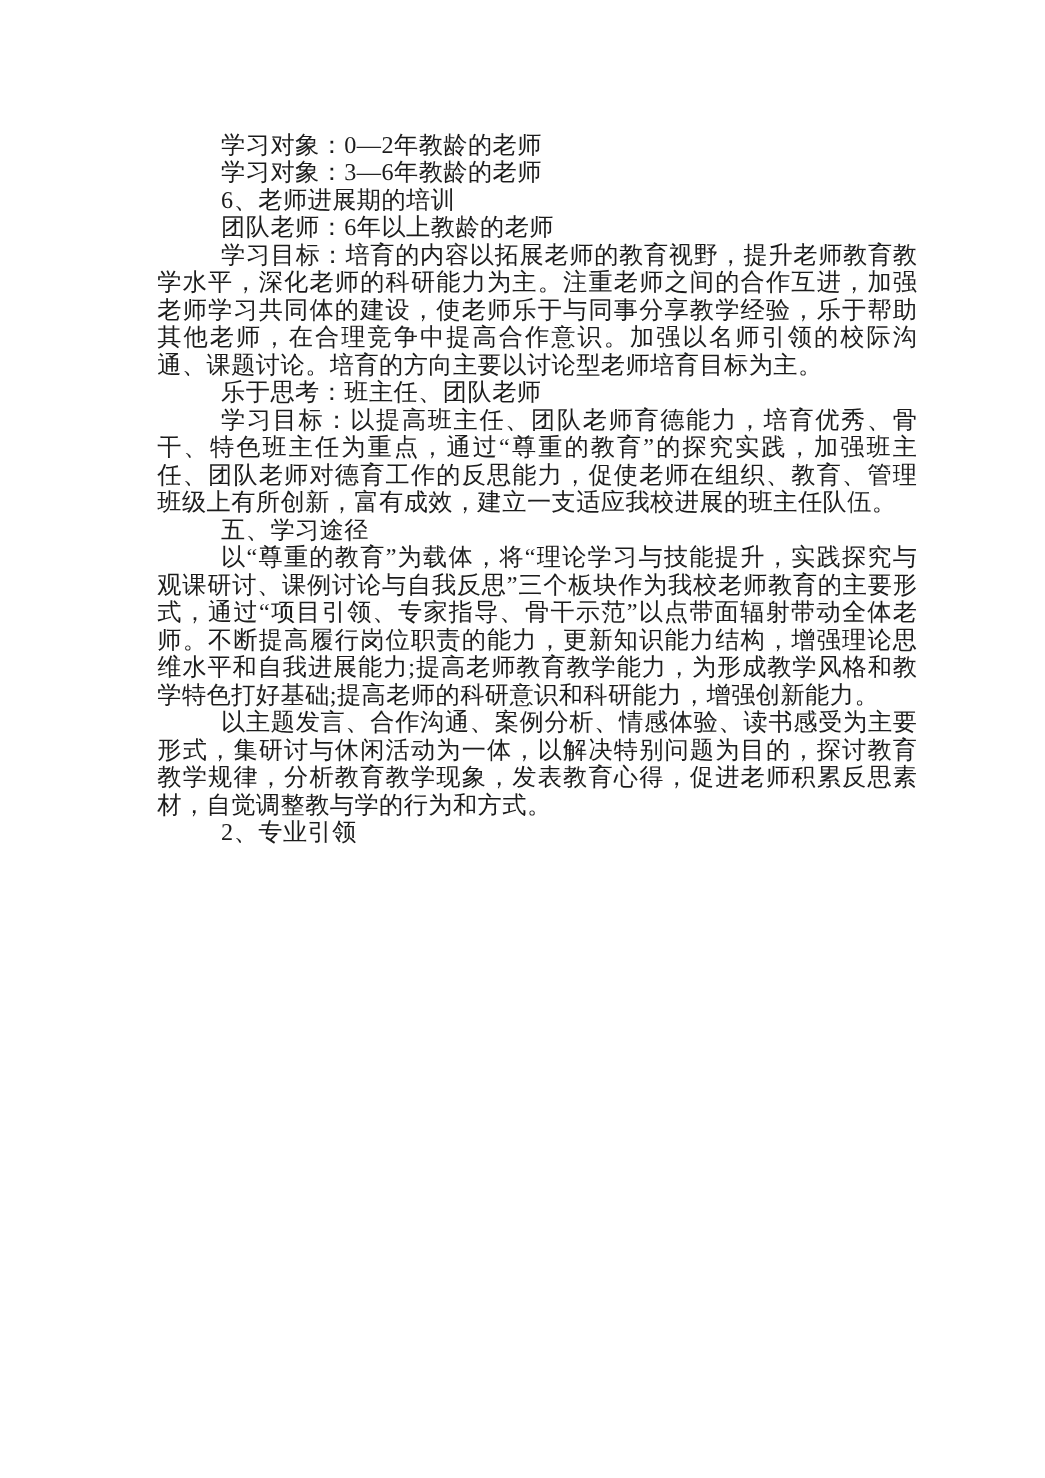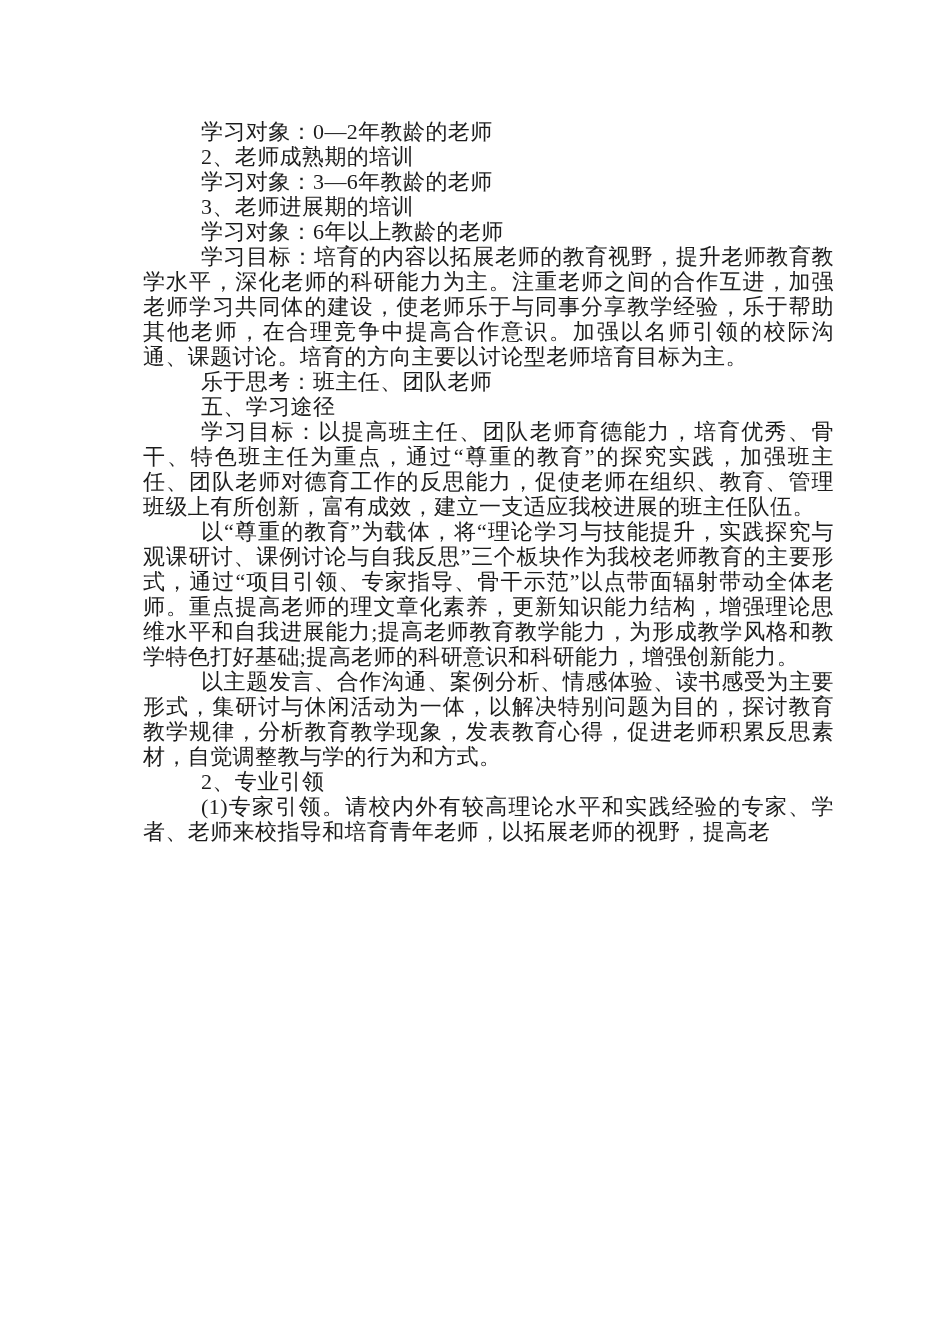--- a/index.html
+++ b/index.html
@@ -27,26 +27,24 @@
       word-break: break-all;
       letter-spacing: 0.4px;
     }
   </style>
 </head>
 <body>
 
 <div class="page">
   <div class="doc">
     <p>学习对象：0—2年教龄的老师</p>
-    <p>2、老师成熟期的培训</p>
     <p>学习对象：3—6年教龄的老师</p>
-    <p>3、老师进展期的培训</p>
-    <p>学习对象：6年以上教龄的老师</p>
+    <p>6、老师进展期的培训</p>
+    <p>团队老师：6年以上教龄的老师</p>
     <p>学习目标：培育的内容以拓展老师的教育视野，提升老师教育教学水平，深化老师的科研能力为主。注重老师之间的合作互进，加强老师学习共同体的建设，使老师乐于与同事分享教学经验，乐于帮助其他老师，在合理竞争中提高合作意识。加强以名师引领的校际沟通、课题讨论。培育的方向主要以讨论型老师培育目标为主。</p>
     <p>乐于思考：班主任、团队老师</p>
+    <p>学习目标：以提高班主任、团队老师育德能力，培育优秀、骨干、特色班主任为重点，通过“尊重的教育”的探究实践，加强班主任、团队老师对德育工作的反思能力，促使老师在组织、教育、管理班级上有所创新，富有成效，建立一支适应我校进展的班主任队伍。</p>
     <p>五、学习途径</p>
-    <p>学习目标：以提高班主任、团队老师育德能力，培育优秀、骨干、特色班主任为重点，通过“尊重的教育”的探究实践，加强班主任、团队老师对德育工作的反思能力，促使老师在组织、教育、管理班级上有所创新，富有成效，建立一支适应我校进展的班主任队伍。</p>
-    <p>以“尊重的教育”为载体，将“理论学习与技能提升，实践探究与观课研讨、课例讨论与自我反思”三个板块作为我校老师教育的主要形式，通过“项目引领、专家指导、骨干示范”以点带面辐射带动全体老师。重点提高老师的理文章化素养，更新知识能力结构，增强理论思维水平和自我进展能力;提高老师教育教学能力，为形成教学风格和教学特色打好基础;提高老师的科研意识和科研能力，增强创新能力。</p>
+    <p>以“尊重的教育”为载体，将“理论学习与技能提升，实践探究与观课研讨、课例讨论与自我反思”三个板块作为我校老师教育的主要形式，通过“项目引领、专家指导、骨干示范”以点带面辐射带动全体老师。不断提高履行岗位职责的能力，更新知识能力结构，增强理论思维水平和自我进展能力;提高老师教育教学能力，为形成教学风格和教学特色打好基础;提高老师的科研意识和科研能力，增强创新能力。</p>
     <p>以主题发言、合作沟通、案例分析、情感体验、读书感受为主要形式，集研讨与休闲活动为一体，以解决特别问题为目的，探讨教育教学规律，分析教育教学现象，发表教育心得，促进老师积累反思素材，自觉调整教与学的行为和方式。</p>
     <p>2、专业引领</p>
-    <p>(1)专家引领。请校内外有较高理论水平和实践经验的专家、学者、老师来校指导和培育青年老师，以拓展老师的视野，提高老</p>
   </div>
 </div>
 
 </body></html>

